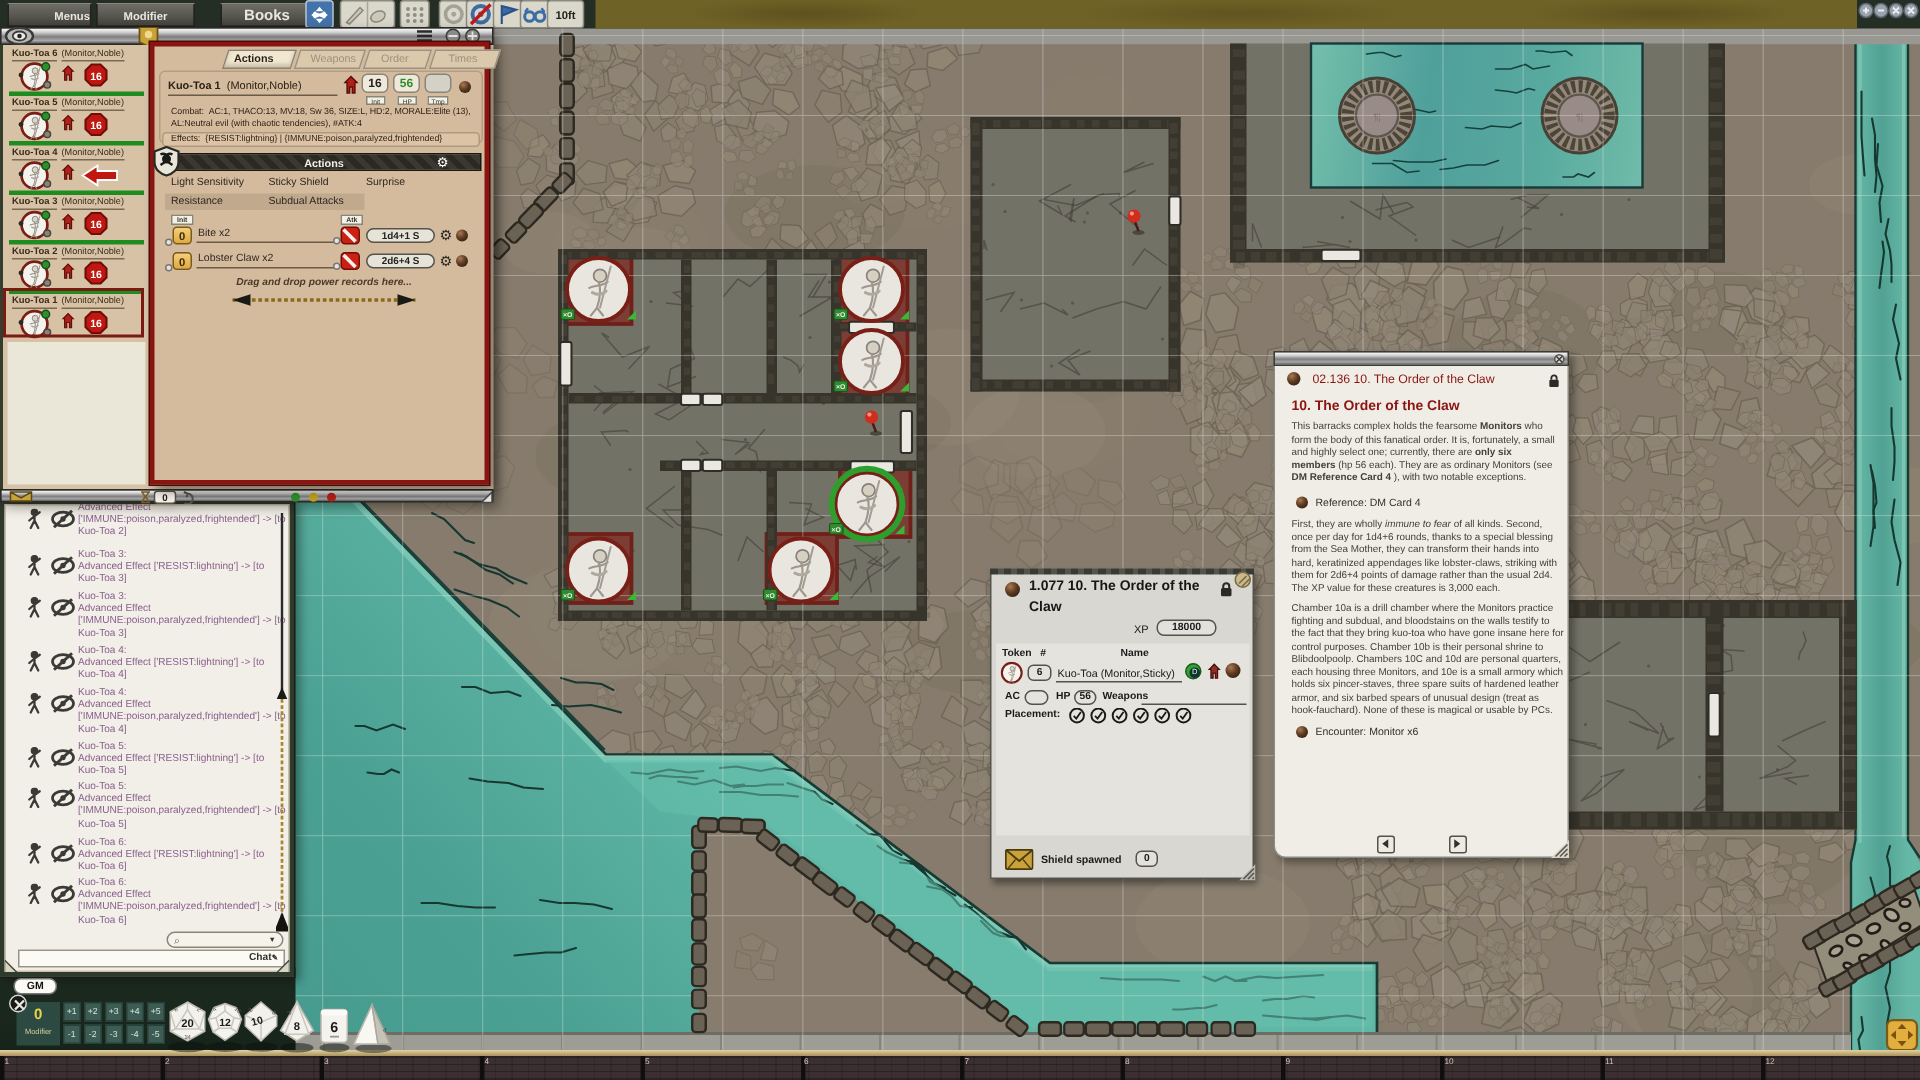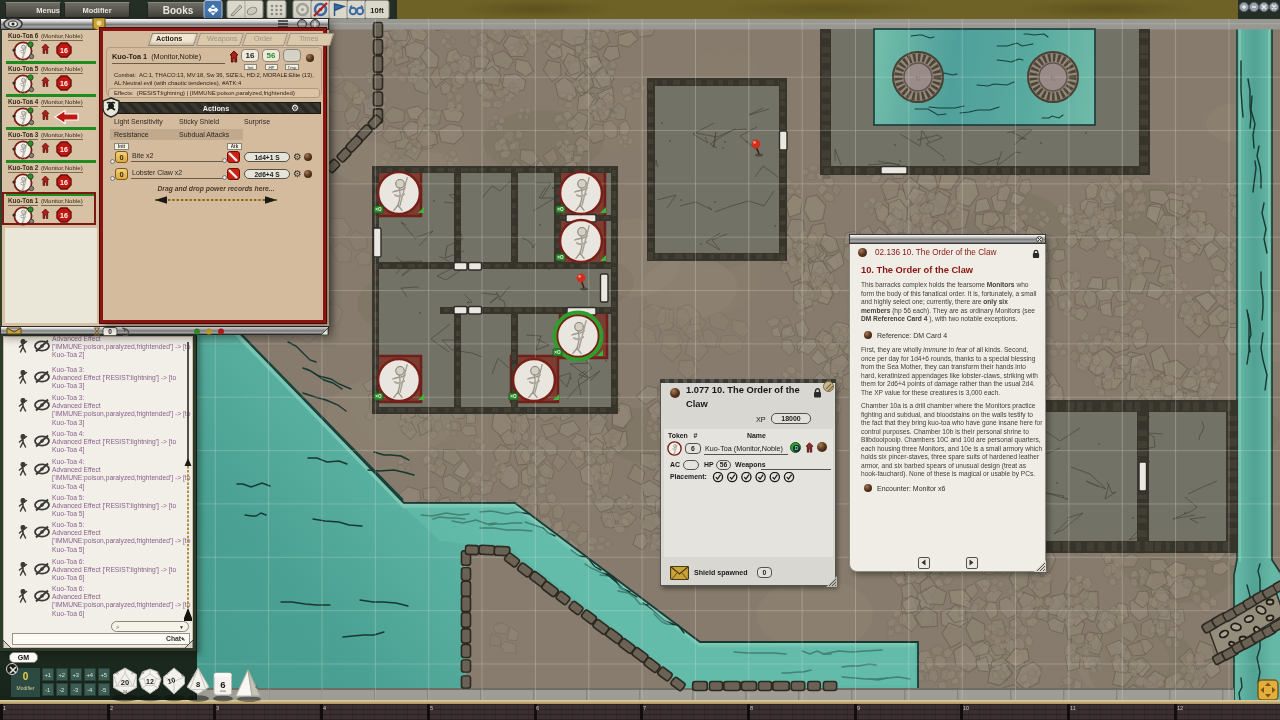--- a/index.html
+++ b/index.html
@@ -1970,21 +1970,21 @@
 <div class="t" style="left:7px;top:52px;font-size:6.9px;font-weight:bold;color:#1a1a1a">Token &nbsp;&nbsp;#</div>
 <div class="t" style="left:86px;top:52px;font-size:6.9px;font-weight:bold;color:#1a1a1a">Name</div>
 
 <svg class="t" style="left:6px;top:61px" width="15" height="15" viewBox="0 0 15 15">
         <circle cx="7.5" cy="7.5" r="6.6" fill="#f6f4ee" stroke="#7a1d15" stroke-width="1.4"></circle>
         <use href="#kuo" transform="translate(7.5,8) scale(0.36)"></use>
       </svg>
 
 <div class="t" style="left:24px;top:63px;width:16px;height:11px;background:#e4e3dd;border:1.5px solid #55524a;border-radius:4px;font-size:6.8px;font-weight:bold;color:#1a1a1a;text-align:center;line-height:9.5px">6</div>
 
-<div class="t" style="left:44px;top:64px;font-size:7.2px;color:#1a1a1a">Kuo-Toa (Monitor,Noble)</div>
+<div class="t" style="left:44px;top:64px;font-size:7.2px;color:#1a1a1a">Kuo-Toa (Monitor,Sticky)</div>
 <div class="a" style="left:43px;top:73.5px;width:84px;height:1px;background:#55524a"></div>
 
 <div class="t" style="left:129px;top:62px;width:11px;height:11px;border-radius:50%;background:#35a035;border:1px solid #1a5a1a">
         <div style="position:absolute;left:2.2px;top:2.2px;width:6.6px;height:6.6px;border-radius:50%;background:#133;color:#cfc;font-size:5px;text-align:center;line-height:6.6px">D</div>
       </div>
 
 <svg class="t" style="left:144px;top:62px" width="9" height="11" viewBox="0 0 10 13">
         <path d="M1,5 L5,1 L9,5 L7.6,5 L7.6,12 L5.9,12 L5.9,8 L4.1,8 L4.1,12 L2.4,12 L2.4,5 Z" fill="#8a3028" stroke="#4f0e0a"></path>
       </svg>
 

